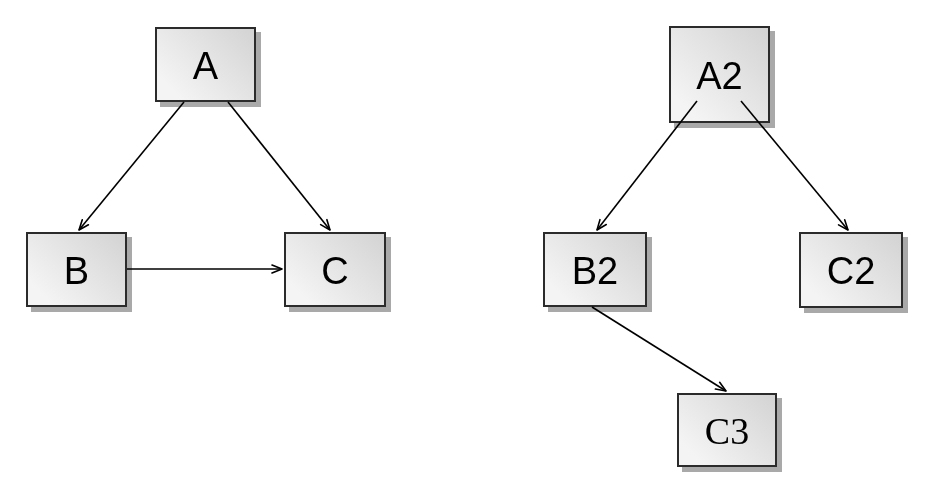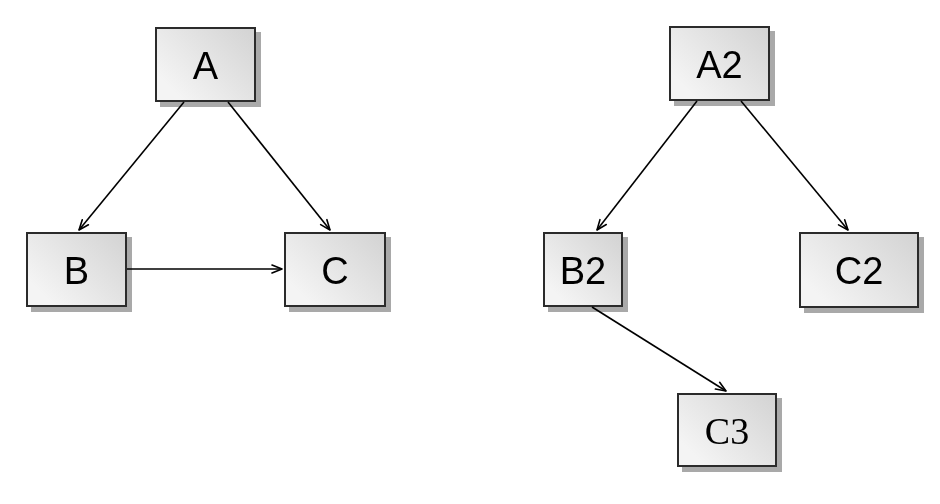--- a/index.html
+++ b/index.html
@@ -60,27 +60,27 @@
   <div id="node-layer">
       <div class="node" style="left: 155px; top: 27px; width: 101px; height: 75px;">
         <span>A</span>
       </div>
       <div class="node" style="left: 26px; top: 232px; width: 101px; height: 75px;">
         <span>B</span>
       </div>
       <div class="node" style="left: 284px; top: 232px; width: 102px; height: 75px;">
         <span>C</span>
       </div>
-      <div class="node" style="left: 669px; top: 26px; width: 101px; height: 75px;">
+      <div class="node" style="left: 669px; top: 26px; width: 101px; height: 97px;">
         <span>A2</span>
       </div>
-      <div class="node" style="left: 543px; top: 232px; width: 80px; height: 75px; text-align: right;">
+      <div class="node" style="left: 543px; top: 232px; width: 104px; height: 75px; text-align: right;">
         <span>B2</span>
       </div>
-      <div class="node" style="left: 799px; top: 232px; width: 120px; height: 76px;">
+      <div class="node" style="left: 799px; top: 232px; width: 104px; height: 76px;">
         <span>C2</span>
       </div>
       <div class="node" style="left: 677px; top: 393px; width: 100px; height: 74px; font-family: Liberation Serif, serif;">
         <span>C3</span>
       </div>
     </div>
   <svg id="edge-layer" width="940" height="504" viewBox="0 0 940 504" xmlns="http://www.w3.org/2000/svg">
     <defs>
       <marker id="arrow" markerUnits="userSpaceOnUse" markerWidth="13" markerHeight="11" refX="11.5" refY="5.5" orient="auto">
         <path d="M1.5,1.5 L11.5,5.5 L1.5,9.5" fill="none" stroke="#000000" stroke-width="1.6" stroke-linecap="round" stroke-linejoin="round"></path>

